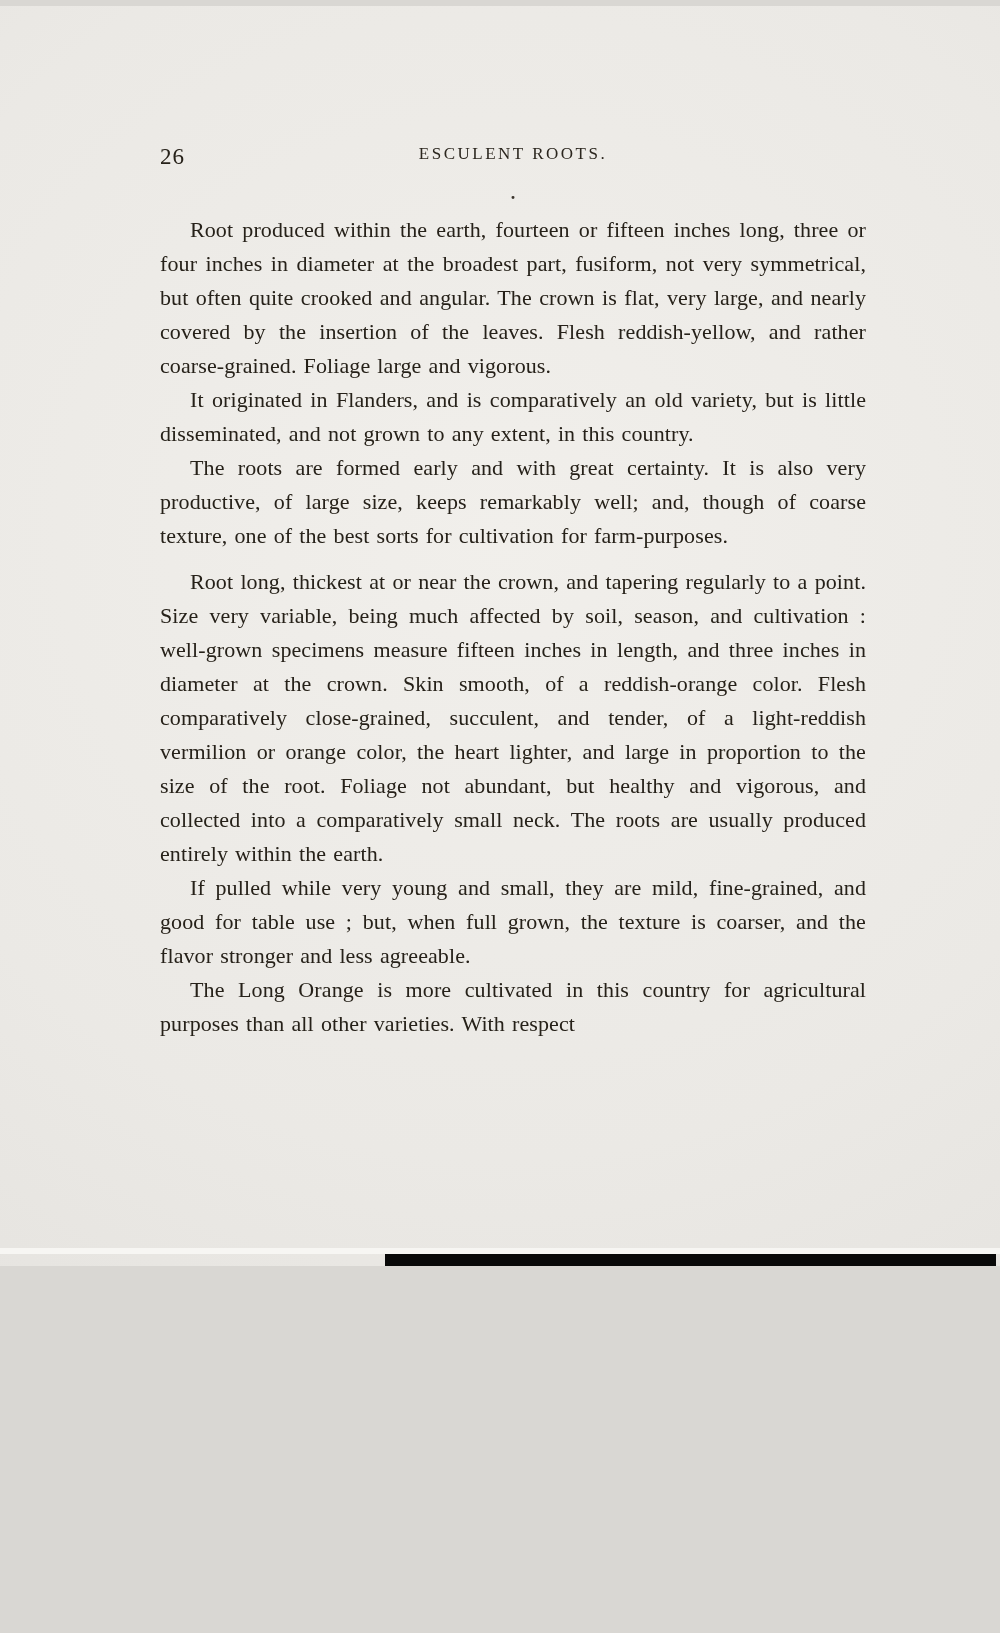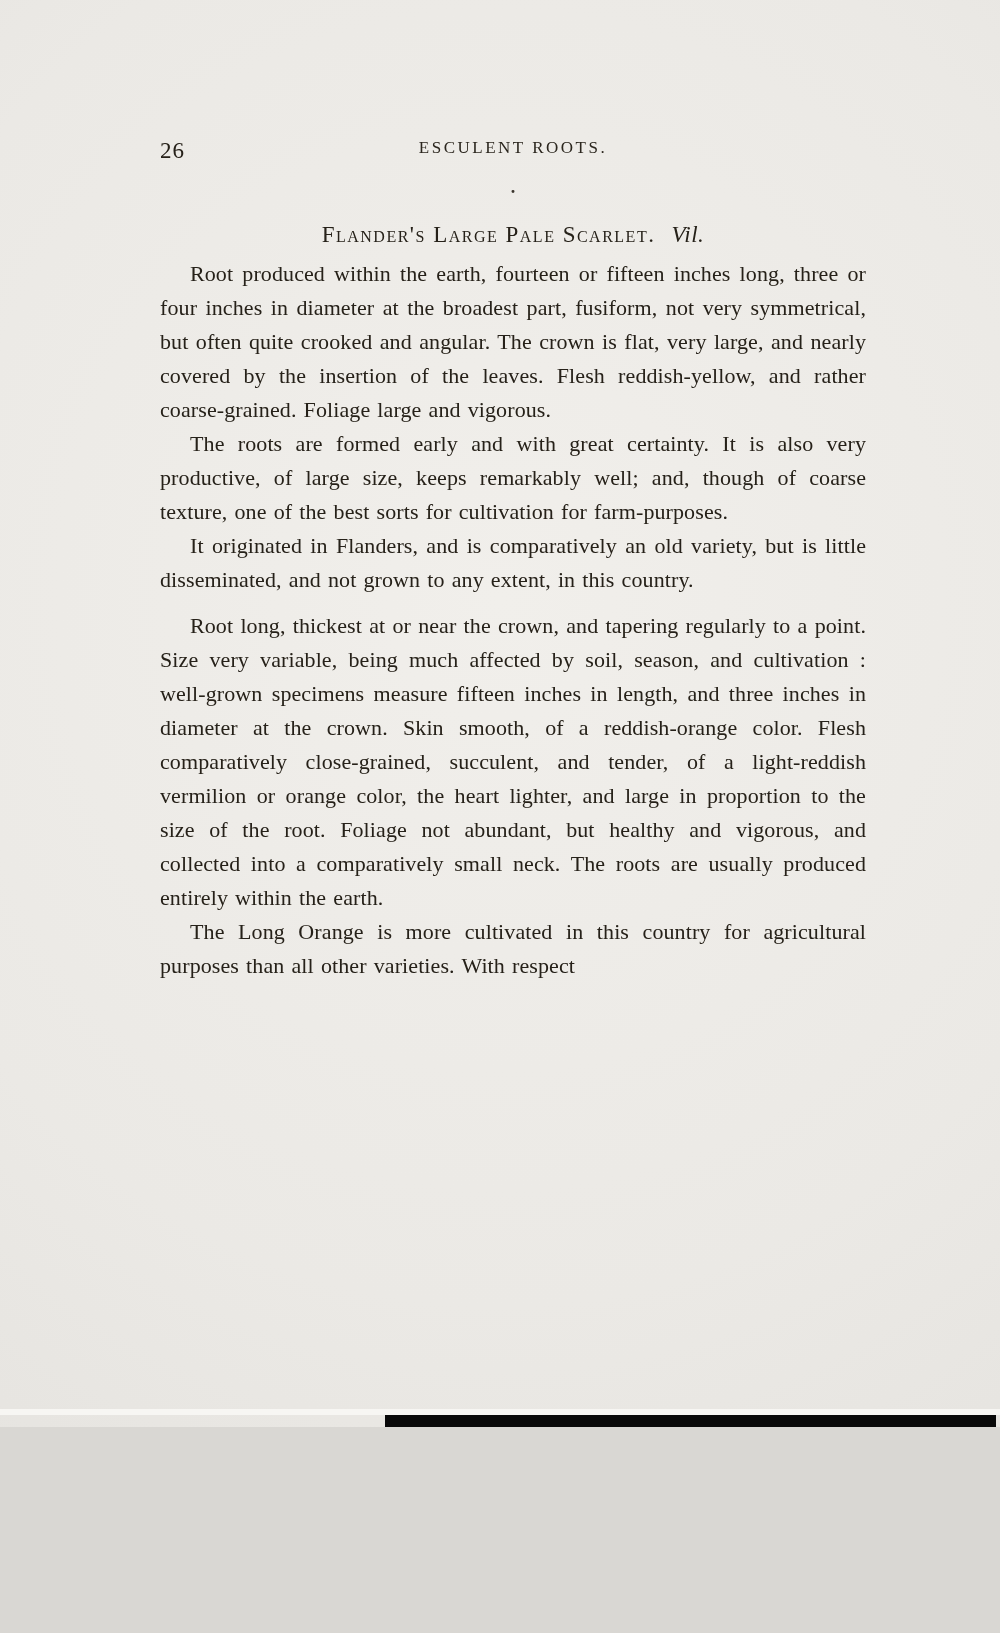--- a/index.html
+++ b/index.html
@@ -3,22 +3,22 @@
 <meta charset="utf-8">
 <style>
   html, body {
     margin: 0;
     padding: 0;
     background: #d9d7d3;
   }
   .scan {
     position: relative;
     width: 1000px;
-    height: 1427px;
-    margin: 0 auto;
+    height: 1260px;
+    margin: 6px auto;
     background:
       radial-gradient(ellipse 120% 90% at 50% 42%, #f1efeb 0%, #ebe9e5 55%, #e2e0dc 100%);
     overflow: hidden;
     font-family: "Liberation Serif", "DejaVu Serif", serif;
     color: #262119;
   }
   .page-inner {
     position: absolute;
     top: 0;
     left: 160px;
@@ -115,33 +115,31 @@
   <div class="page-inner">
 
     <div class="running-head">
       <span class="pagenum">26</span>
       <span class="head-title">ESCULENT ROOTS.</span>
     </div>
 
     <div class="scan-dot">.</div>
 
     <div class="section-1">
-      <h2 class="section-heading">
-        <span>Flander's Large Pale Scarlet.</span><span class="heading-suffix">Vil.</span>
-      </h2>
       <div class="body-text">
         <p>Root produced within the earth, fourteen or fifteen inches long, three or four inches in diameter at the broadest part, fusiform, not very symmetrical, but often quite crooked and angular.  The crown is flat, very large, and nearly covered by the insertion of the leaves.  Flesh reddish-yellow, and rather coarse-grained.  Foliage large and vigorous.</p>
+        <p>It originated in Flanders, and is comparatively an old variety, but is little disseminated, and not grown to any extent, in this country.</p>
         <p>The roots are formed early and with great certainty.  It is also very productive, of large size, keeps remarkably well; and, though of coarse texture, one of the best sorts for cultivation for farm-purposes.</p>
-        <p>It originated in Flanders, and is comparatively an old variety, but is little disseminated, and not grown to any extent, in this country.</p>
       </div>
     </div>
 
     <div class="section-2">
       <div class="body-text">
         <p>Root long, thickest at or near the crown, and tapering regularly to a point.  Size very variable, being much affected by soil, season, and cultivation : well-grown specimens measure fifteen inches in length, and three inches in diameter at the crown.  Skin smooth, of a reddish-orange color.  Flesh comparatively close-grained, succulent, and tender, of a light-reddish vermilion or orange color, the heart lighter, and large in proportion to the size of the root.  Foliage not abundant, but healthy and vigorous, and collected into a comparatively small neck.  The roots are usually produced entirely within the earth.</p>
+        <p>If pulled while very young and small, they are mild, fine-grained, and good for table use ; but, when full grown, the texture is coarser, and the flavor stronger and less agreeable.</p>
         <p>The Long Orange is more cultivated in this country for agricultural purposes than all other varieties.  With respect</p>
       </div>
     </div>
 
   </div>
 
   <div class="bottom-fade"></div>
   <div class="bottom-bar"></div>
 </div>
 

